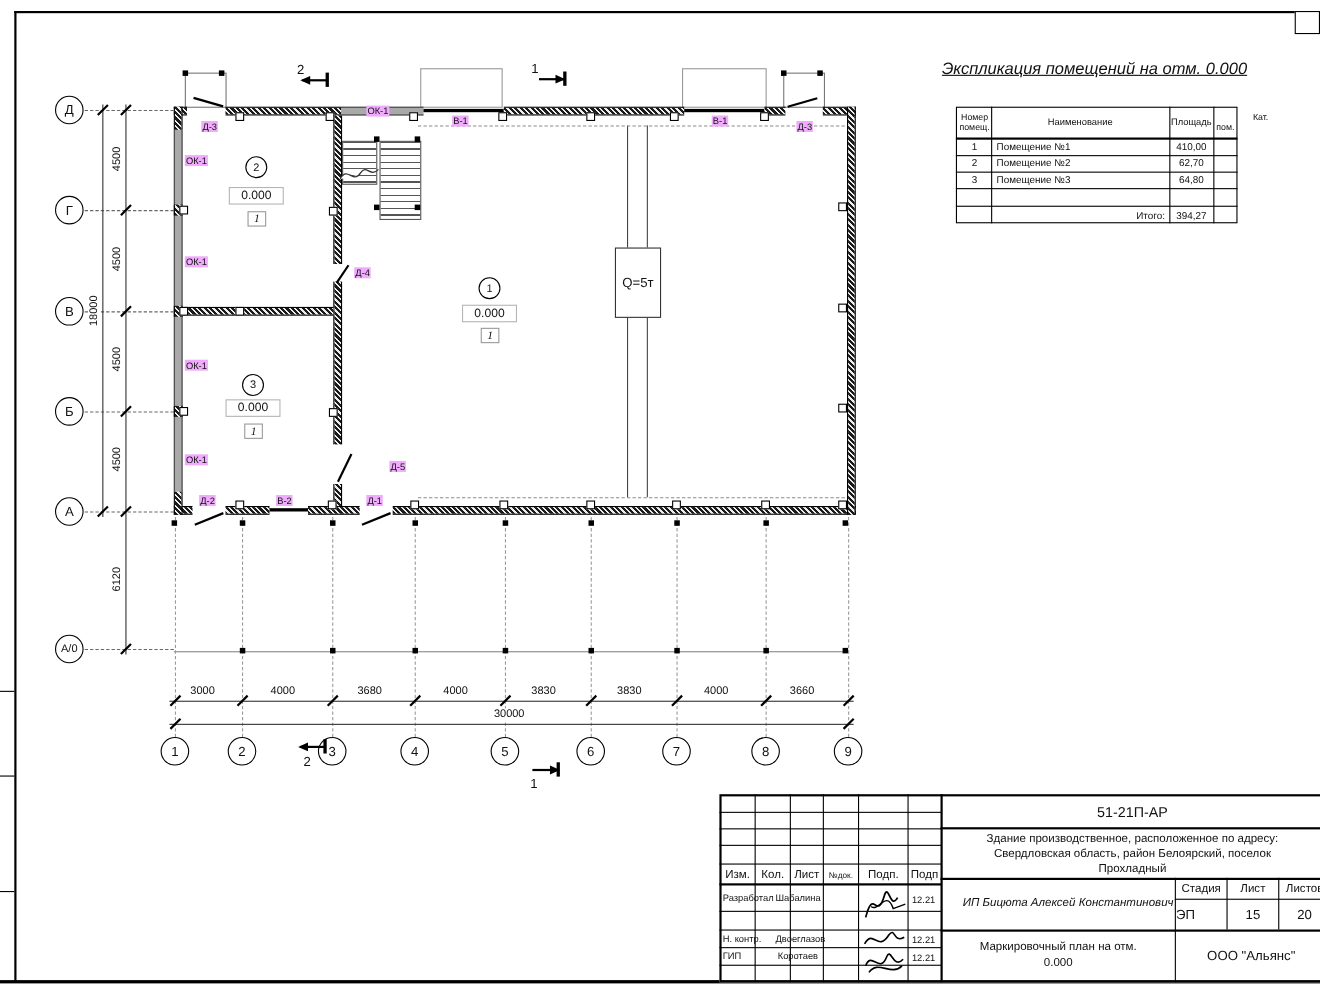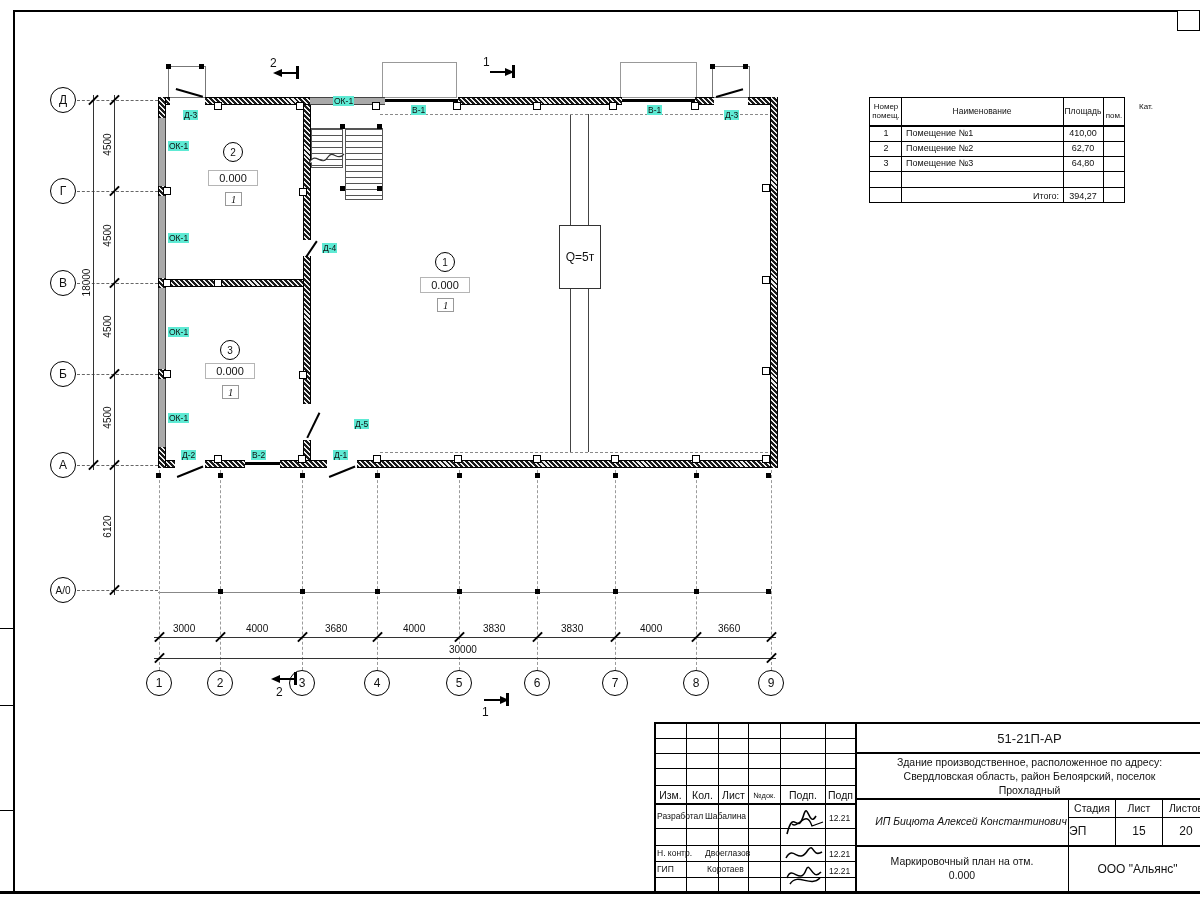--- a/index.html
+++ b/index.html
@@ -1,21 +1,21 @@
 <!DOCTYPE html>
 <html><head>
 <meta charset="utf-8">
 <style>
   html,body{margin:0;padding:0;background:#fff;}
   #sheet{position:relative;width:1200px;height:900px;background:#fff;overflow:hidden;
          font-family:"Liberation Sans",sans-serif;color:#111;}
   .a{position:absolute;}
   .ln{position:absolute;background:#000;}
   .t{position:absolute;white-space:nowrap;}
-  .lbl{position:absolute;font-size:8.5px;background:#5eead4;padding:0 1px;white-space:nowrap;z-index:6;}
+  .lbl{position:absolute;font-size:8.5px;background:#f0abfc;padding:0 1px;white-space:nowrap;z-index:6;}
   .dimtxt{position:absolute;font-size:10px;white-space:nowrap;z-index:5;background:#fff;padding:0 1px;}
   .rot{transform:rotate(-90deg);transform-origin:center;text-align:center;}
   .wallh{position:absolute;height:8px;box-sizing:border-box;border-top:1px solid #000;border-bottom:1px solid #000;
          background:repeating-linear-gradient(45deg,#1a1a1a 0 2px,#ededed 2px 3.5px);z-index:3;}
   .wallv{position:absolute;width:8px;box-sizing:border-box;border-left:1px solid #000;border-right:1px solid #000;
          background:repeating-linear-gradient(45deg,#1a1a1a 0 2px,#ededed 2px 3.5px);z-index:3;}
   .winh{position:absolute;height:8px;box-sizing:border-box;border-top:1px solid #444;border-bottom:1px solid #444;background:#a9a9a9;z-index:2;}
   .winv{position:absolute;width:8px;box-sizing:border-box;border-left:1px solid #444;border-right:1px solid #444;background:#a9a9a9;z-index:2;}
   .gate{position:absolute;height:3px;background:#000;z-index:3;}
   .pil{position:absolute;width:8px;height:8px;box-sizing:border-box;border:1.5px solid #000;background:#fff;z-index:4;}
@@ -52,20 +52,21 @@
 <div id="sheet">
 
   <div class="ln" style="left:13px;top:10px;width:1193px;height:1.5px;"></div>
   <div class="ln" style="left:13px;top:10px;width:1.5px;height:883px;"></div>
   <div class="ln" style="left:0;top:891px;width:1200px;height:3px;"></div>
   <div class="ln" style="left:0;top:628px;width:13px;height:1px;"></div>
   <div class="ln" style="left:0;top:705px;width:13px;height:1px;"></div>
   <div class="ln" style="left:0;top:810px;width:13px;height:1px;"></div>
   <div class="a" style="left:1177px;top:10px;width:23px;height:21px;border:1.5px solid #000;box-sizing:border-box;background:#fff;"></div>
 
+  <div class="t hd" style="left:852px;top:54px;width:286px;font-size:15px;">Экспликация помещений на отм. 0.000</div>
 
   <div class="axh" style="left:77px;top:100px;width:81px;"></div>
   <div class="axh" style="left:77px;top:191px;width:81px;"></div>
   <div class="axh" style="left:77px;top:283px;width:81px;"></div>
   <div class="axh" style="left:77px;top:374px;width:81px;"></div>
   <div class="axh" style="left:77px;top:465px;width:81px;"></div>
   <div class="axh" style="left:77px;top:590px;width:81px;"></div>
   <div class="circle" style="left:50px;top:87px;">
       <span>Д</span>
     </div>

